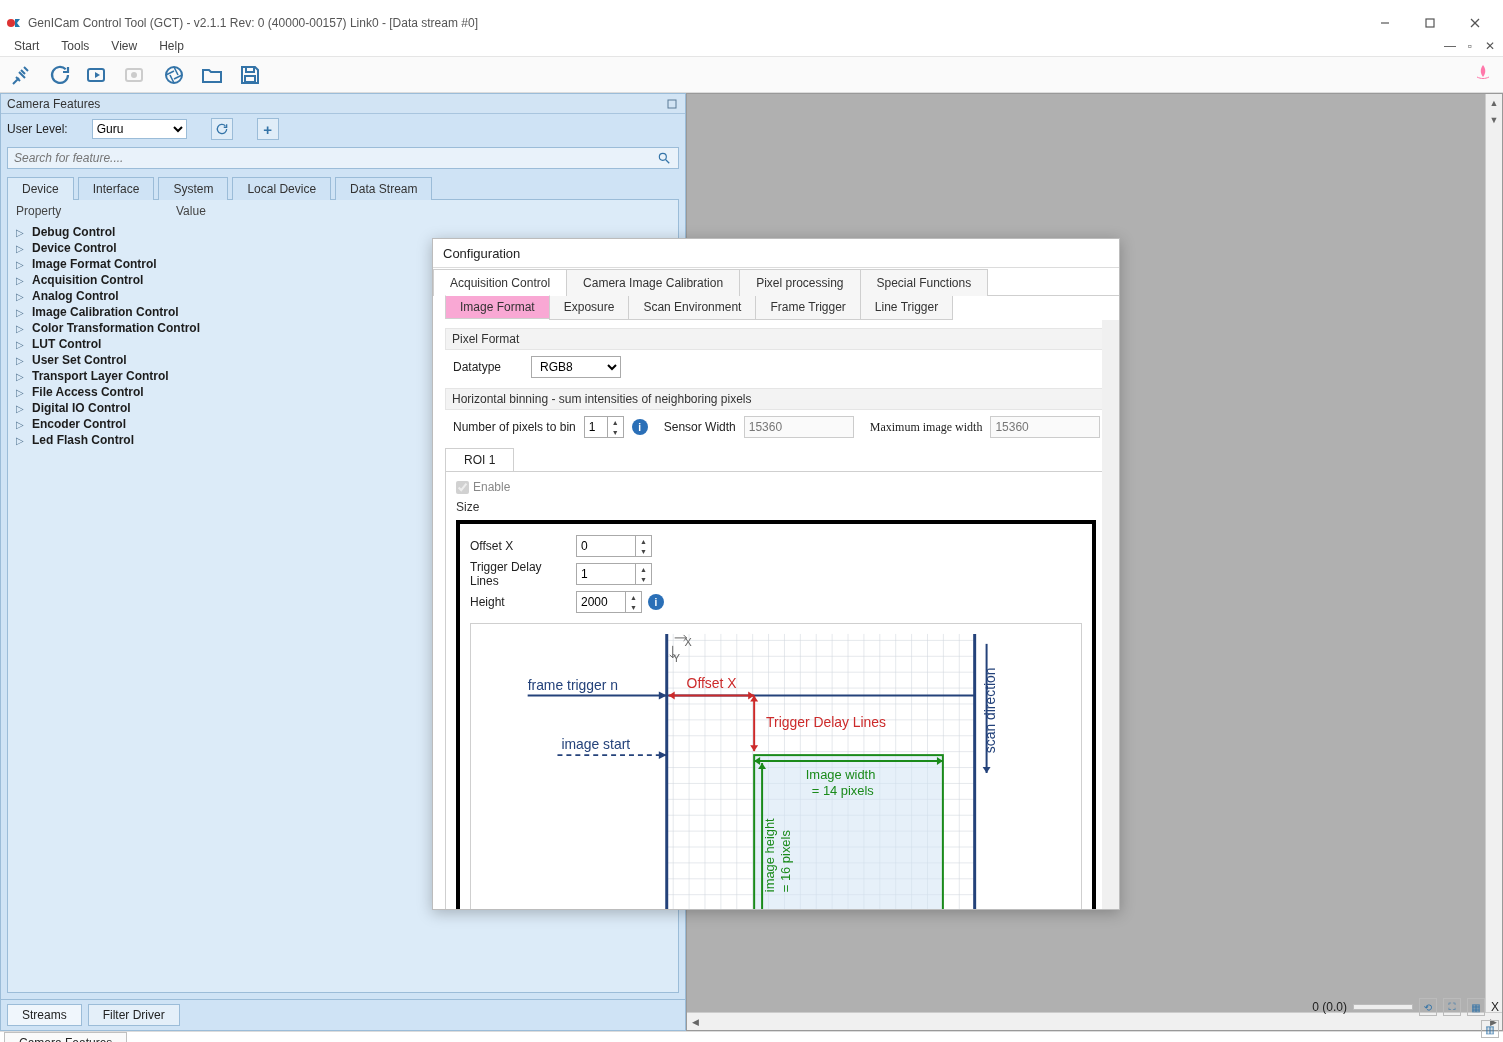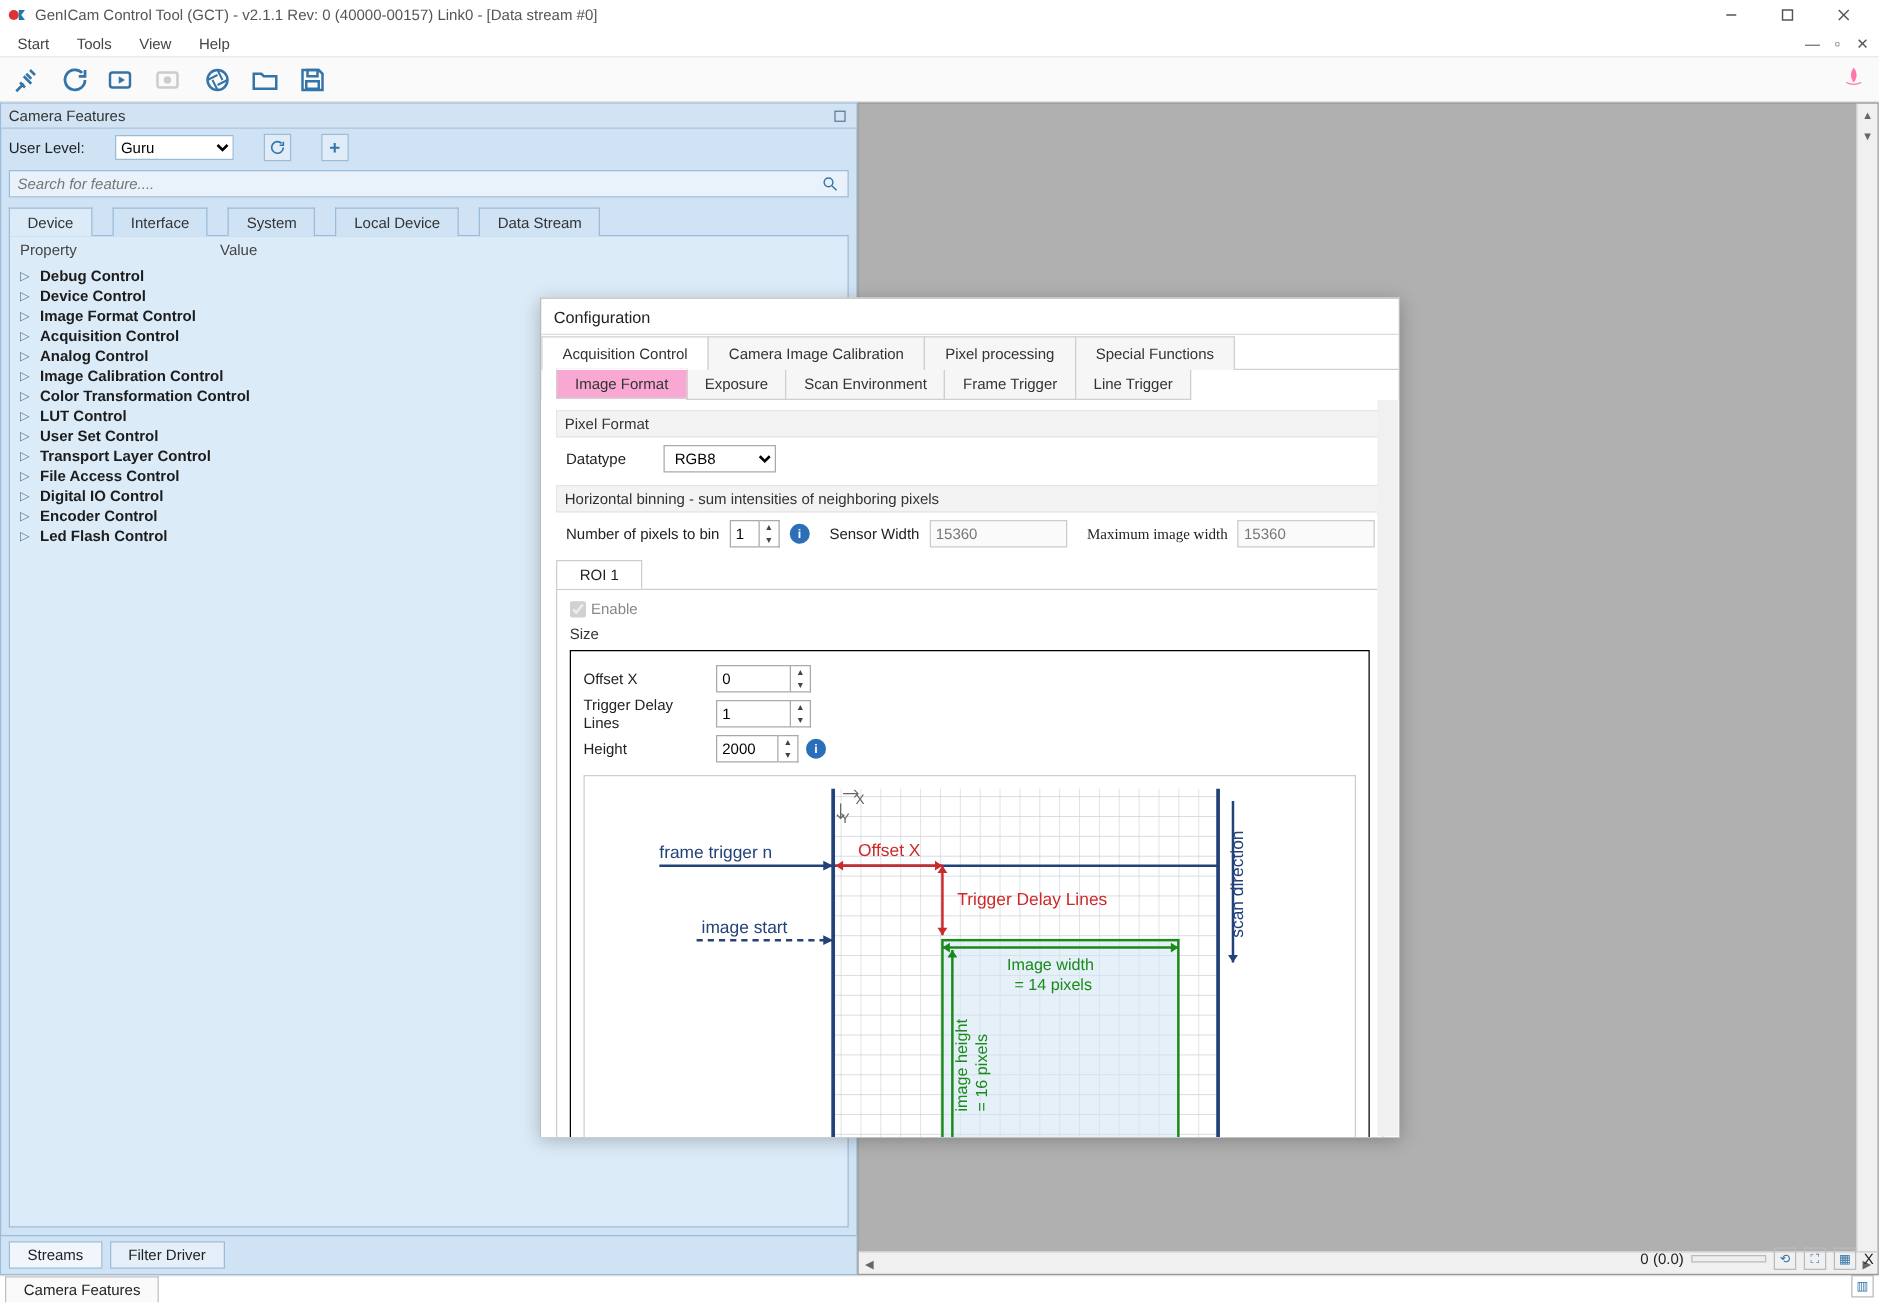--- a/index.html
+++ b/index.html
@@ -1,19 +1,19 @@
 <!DOCTYPE html>
 <html><head>
 <meta charset="utf-8">
 <style>
   * { box-sizing: border-box; margin: 0; padding: 0; }
   html, body { width: 1503px; height: 1042px; font-family: "Segoe UI", Tahoma, sans-serif; font-size: 12px; background: #fff; color: #222; overflow: hidden; }
 
   
-  .title-bar { height: 24px; display: flex; align-items: center; padding: 0 6px; background: #fff; color: #555; font-size: 12px; }
+  .title-bar { height: 24px; display: flex; align-items: center; padding: 0 6px; background: #fff; color: #555; font-size: 12px; margin-top: 11px; }
   .title-bar .app-icon { width: 16px; height: 16px; margin-right: 6px; display:flex; align-items:center; justify-content:center; }
   .title-bar .title-text { flex: 1; }
   .win-btns { display: flex; gap: 0; }
   .win-btn { width: 45px; height: 24px; display:flex; align-items:center; justify-content:center; color:#555; }
 
   
   .menu-bar { height: 22px; display:flex; align-items:center; padding: 0 4px; gap: 2px; background:#fff; border-bottom:1px solid #e5e5e5; position:relative;}
   .menu-item { padding: 2px 10px; color:#444; }
   .menu-right { position:absolute; right:4px; display:flex; gap:2px; }
   .win-mini { width:18px; height:16px; display:flex; align-items:center; justify-content:center; color:#555; border:0; }
@@ -31,21 +31,21 @@
   .panel-header .pin { margin-left:auto; width:14px; height:14px; }
 
   .user-row { display:flex; align-items:center; gap:24px; padding:4px 6px; }
   .user-row select { height:20px; width:95px; font-size:12px; background:#fff; border:1px solid #9bbcd8;}
   .sq-btn { width:22px; height:22px; border:1px solid #9bbcd8; background:#e0edf8; display:flex; align-items:center; justify-content:center; color:#3474a8; }
 
   .search-row { padding:3px 6px; position:relative; }
   .search-row input { width:100%; height:22px; border:1px solid #9bbcd8; padding:2px 24px 2px 6px; font-size:12px; background:#e9f2fa; color:#555; font-style:italic;}
   .search-row .mag { position:absolute; right:14px; top:7px; color:#3474a8; }
 
-  .left-tabs { display:flex; gap:16px; padding:0 6px; margin-top:4px; }
+  .left-tabs { display:flex; gap:4px; padding:0 6px; margin-top:4px; }
   .left-tab { padding:4px 14px; border:1px solid #9bbcd8; border-bottom:none; background:#cfe3f5; color:#333; position:relative; top:1px;}
   .left-tab.active { background:#dcebf8; }
 
   .tree-box { margin:0 6px 6px 6px; border:1px solid #9bbcd8; background:#dcebf8; flex:1; overflow:auto; padding-bottom:10px;}
   .tree-header { display:flex; padding:4px 8px; color:#444; }
   .tree-header .col1 { width:160px; }
   .tree { padding:2px 0; }
   .tree-row { display:flex; align-items:center; padding:1px 8px; gap:6px; color:#1c1c1c; }
   .tree-arrow { width:10px; color:#5a7a96; font-size:10px; }
   .tree-label { font-weight:600; font-size:12px; }
@@ -88,21 +88,21 @@
   .spin-big input { width:60px;}
   .spin .spinner { width:16px; height:22px; border:1px solid #aaa; border-left:none; display:flex; flex-direction:column;}
   .spin .spinner div { flex:1; font-size:7px; display:flex; align-items:center; justify-content:center; color:#444; }
   .info-i { width:16px; height:16px; border-radius:50%; background:#2a6fb7; color:#fff; font-weight:bold; font-size:10px; display:inline-flex; align-items:center; justify-content:center;}
   
   .inner-tabs { display:flex; margin-top:6px;}
   .inner-tab { padding:4px 18px; border:1px solid #cfcfcf; border-bottom:none; background:#fff; font-size:12px;}
   .inner-body { border:1px solid #cfcfcf; padding:8px 10px; }
   .chk { display:inline-flex; align-items:center; gap:4px; margin-bottom:6px; color:#888;}
   .chk input { accent-color:#3a7fc1;}
-  .size-box { border:1px solid #000000; padding:8px 10px; }
+  .size-box { border:4px solid #000000; padding:8px 10px; }
   .size-title { font-size:12px; color:#333; margin-bottom:6px;}
   .frow { display:flex; align-items:center; gap:6px; margin:3px 0; font-size:12px;}
   .frow .flab { width:100px; }
   .frow .spin input { width:60px;}
   
   
   .diagram { margin-top:10px; border:1px solid #cfcfcf; background:#fff; height:300px; position:relative; overflow:hidden;}
   .diagram svg { width:100%; height:100%; }
   
   

